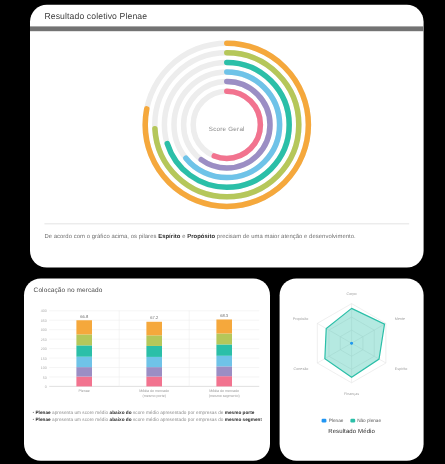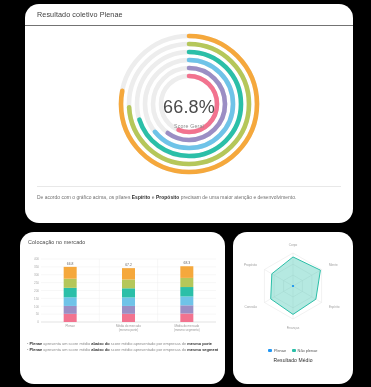--- a/index.html
+++ b/index.html
@@ -41,21 +41,21 @@
   #card-bottom-right {
     left: 233px;
     top: 232px;
     width: 120px;
     height: 152px;
   }
 
   
   .card-header {
     height: 22px;
-    border-bottom: 1px solid #737373;
+    border-bottom: 4px solid #737373;
     display: flex;
     align-items: center;
     padding: 0 0 0 12px;
     box-sizing: border-box;
   }
   .card-header-title {
     font-size: 7.2px;
     color: #3d3d3d;
     letter-spacing: 0.1px;
   }
@@ -201,21 +201,20 @@
           <circle class="ring-arc" r="68" fill="none" stroke-width="4.6" stroke-linecap="round" stroke="#F5A83C" stroke-dasharray="333.2601486928053 427.2566008882119"></circle>
           <circle class="ring-arc" r="60" fill="none" stroke-width="4.6" stroke-linecap="round" stroke="#B5C75A" stroke-dasharray="278.9734276387736 376.99111843077515"></circle>
           <circle class="ring-arc" r="52" fill="none" stroke-width="4.6" stroke-linecap="round" stroke="#2BBFA8" stroke-dasharray="228.70794518133695 326.7256359733385"></circle>
           <circle class="ring-arc" r="44" fill="none" stroke-width="4.6" stroke-linecap="round" stroke="#6FC3E8" stroke-dasharray="176.93449825017714 276.46015351590177"></circle>
           <circle class="ring-arc" r="36" fill="none" stroke-width="4.6" stroke-linecap="round" stroke="#9B8EC4" stroke-dasharray="135.71680263507906 226.1946710584651"></circle>
           <circle class="ring-arc" r="28" fill="none" stroke-width="4.6" stroke-linecap="round" stroke="#F2738F" stroke-dasharray="98.52034561657592 175.92918860102841"></circle>
         </g>
       </svg>
 
       <div id="donut-center">
-        <div id="donut-score">66.8%</div>
         <div id="donut-label">Score Geral</div>
       </div>
     </div>
 
     <div id="caption-sep"></div>
     <div id="caption">
       <span>De acordo com o gráfico acima, os pilares </span><b>Espírito</b><span> e </span><b>Propósito</b><span> precisam de uma maior atenção e desenvolvimento.</span>
     </div>
   </div>
 

